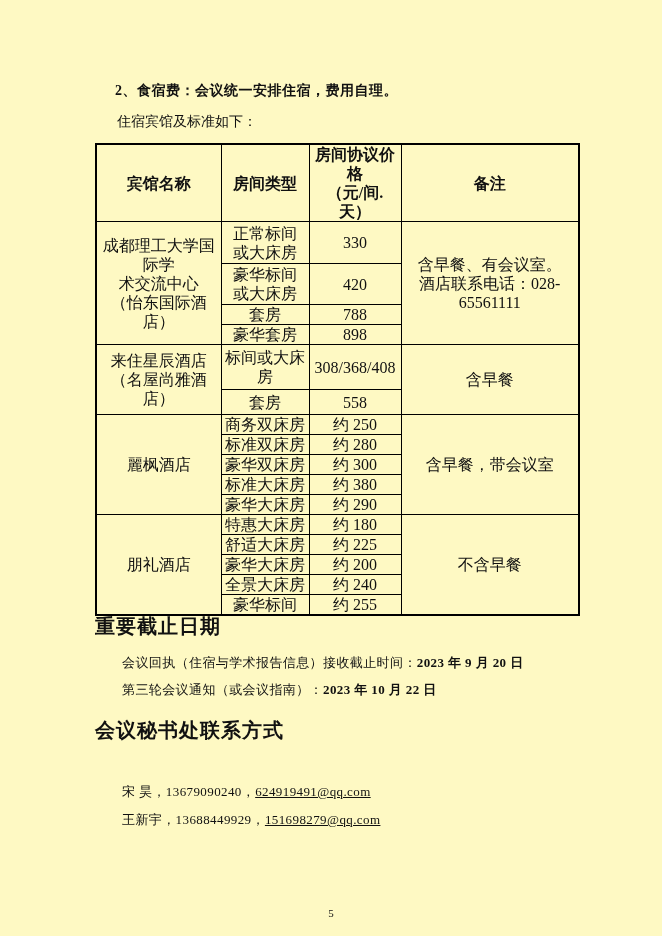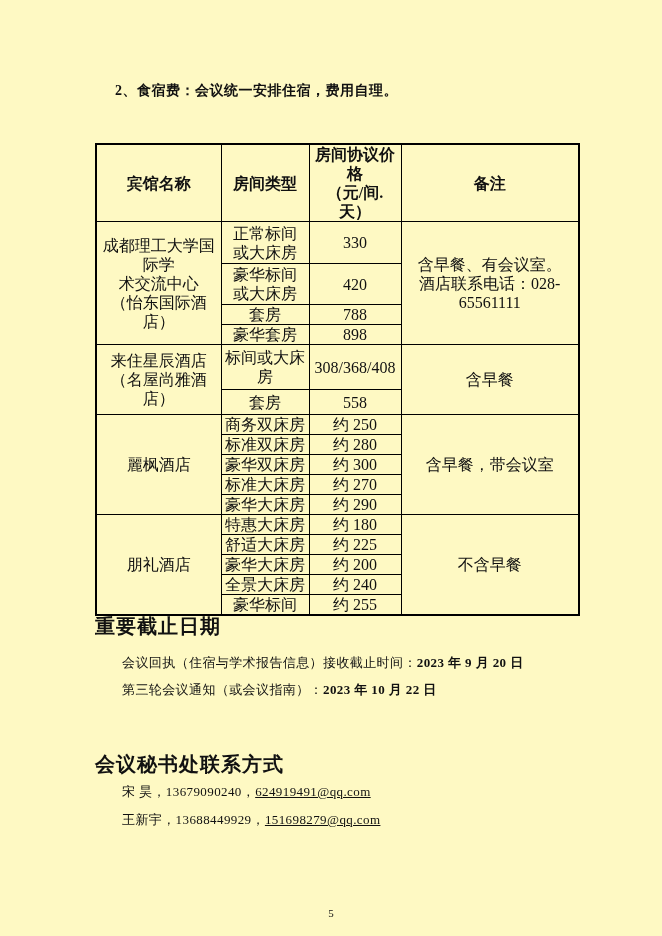--- a/index.html
+++ b/index.html
@@ -46,21 +46,21 @@
   .rh-2line-b { height: 41px; }
   .rh-1line { height: 20px; }
   .rh-tall { height: 45px; }
   .rh-med { height: 25px; }
   .sec-heading {
     font-size: 20px; font-weight: bold;
     left: 95px;
     letter-spacing: 1px;
   }
   .sec-deadline { top: 613px; }
-  .sec-contact { top: 717px; margin-top: 34px; }
+  .sec-contact { top: 717px; }
   .body-line {
     left: 122px;
     font-size: 13px;
     letter-spacing: 0.4px;
   }
   .dl-1 { top: 654px; }
   .dl-2 { top: 681px; }
   .ct-1 { top: 756px; }
   .ct-2 { top: 783px; }
   .ct-3 { top: 811px; }
@@ -72,20 +72,21 @@
     font-size: 11px;
   }
 </style>
 </head>
 <body>
 
 <div class="page">
 
   <div class="abs h2-bold">2、食宿费：会议统一安排住宿，费用自理。</div>
 
+  <div class="abs subtitle">住宿宾馆及标准如下：</div>
 
   <table class="abs hotel-table">
     <colgroup>
       <col style="width:125px">
         <col style="width:88px">
         <col style="width:92px">
         <col style="width:178px">
     </colgroup>
     <thead>
       <tr class="rh-head">
@@ -142,21 +143,21 @@
       <tr class="rh-1line">
         <td>标准双床房</td>
         <td>约 280</td>
       </tr>
       <tr class="rh-1line">
         <td>豪华双床房</td>
         <td>约 300</td>
       </tr>
       <tr class="rh-1line">
         <td>标准大床房</td>
-        <td>约 270</td>
+        <td>约 380</td>
       </tr>
       <tr class="rh-1line">
         <td>豪华大床房</td>
         <td>约 290</td>
       </tr>
 
       <tr class="rh-1line">
         <td rowspan="5">朋礼酒店</td>
         <td>特惠大床房</td>
         <td>约 180</td>

